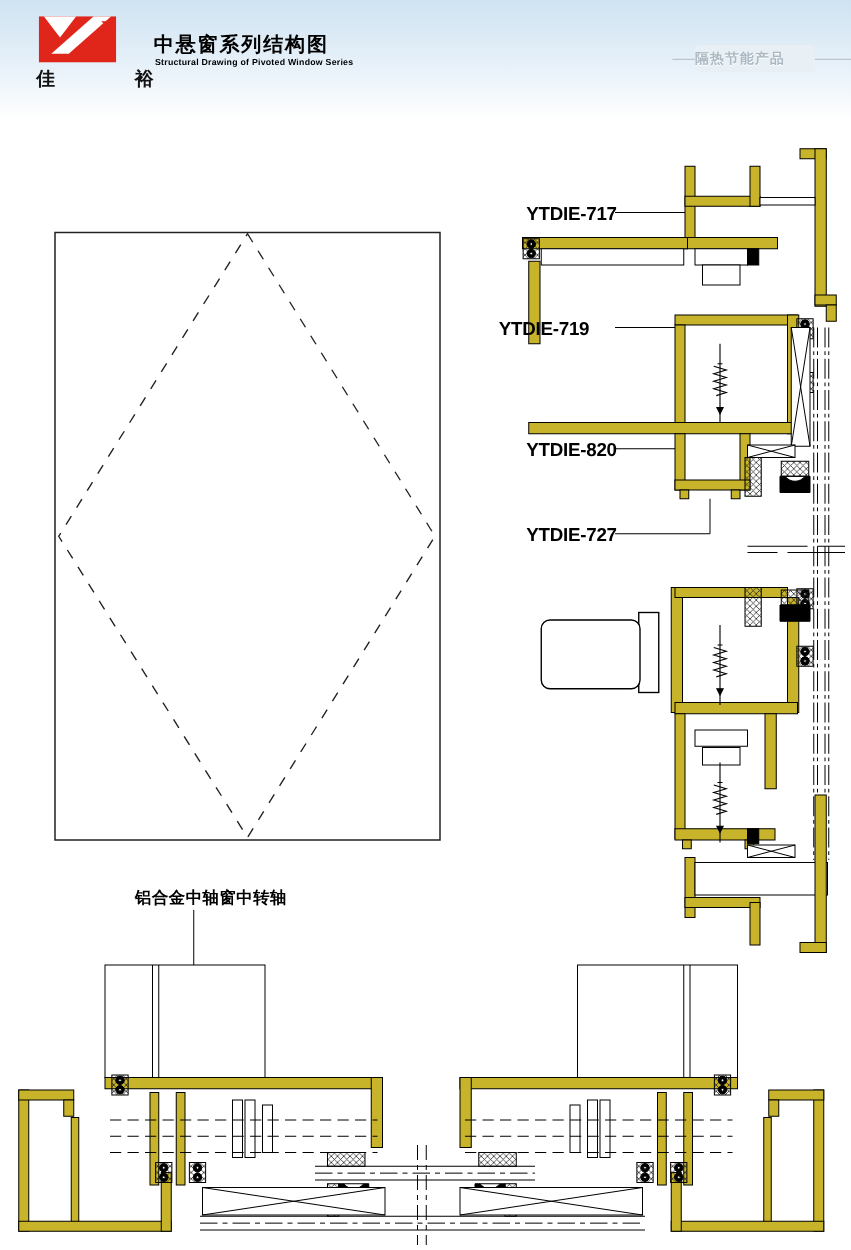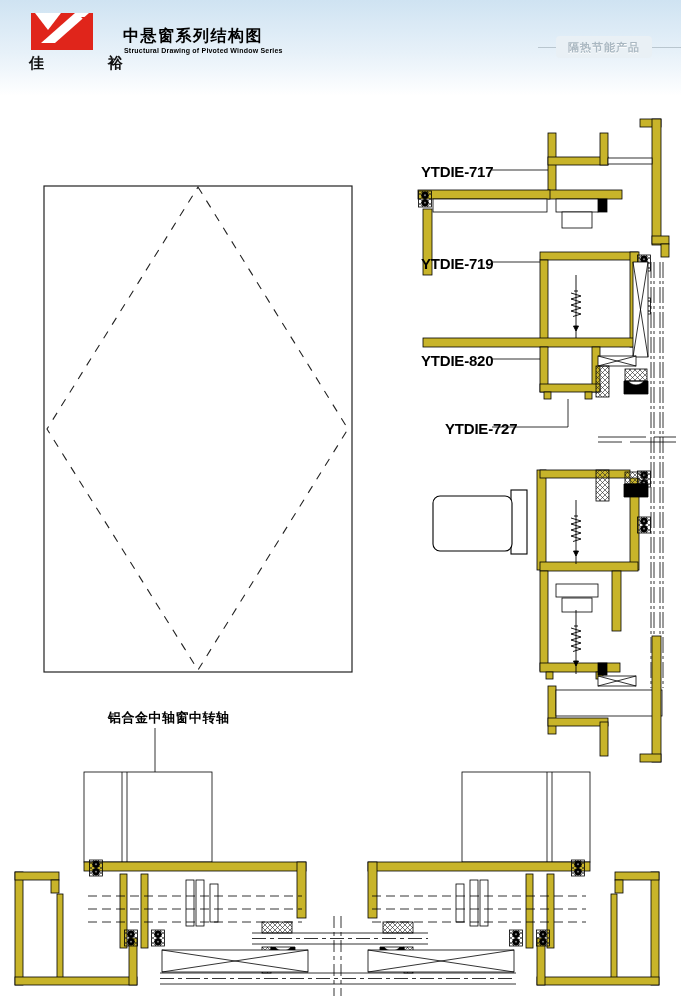--- a/index.html
+++ b/index.html
@@ -11,21 +11,21 @@
   .logo-box{position:absolute;left:31px;top:13px;width:62px;height:37px;}
   .logo-text{position:absolute;left:29px;top:54px;width:70px;font-weight:bold;font-size:15px;
         color:#111;letter-spacing:30px;white-space:nowrap;font-family:"Liberation Serif","DejaVu Serif",serif;}
   .title-cn{position:absolute;left:123px;top:26px;font-weight:bold;font-size:16px;color:#000000;
         letter-spacing:1.5px;white-space:nowrap;}
   .title-en{position:absolute;left:124px;top:47px;font-weight:bold;font-size:7px;color:#000;
         letter-spacing:0.2px;white-space:nowrap;}
   .header-rule{position:absolute;left:538px;top:47px;width:143px;height:0;border-top:1px solid #b9c6cf;}
   .watermark{position:absolute;left:556px;top:36px;width:96px;height:22px;background:#e9f0f5;
         border-radius:4px;color:#aab8c2;font-weight:bold;font-size:11px;line-height:22px;
-        text-align:center;letter-spacing:1px;text-shadow:0 1px 0 #fff;filter:blur(0.4px);}
+        letter-spacing:1px;text-shadow:0 1px 0 #fff;filter:blur(0.4px);}
   
   .lbl{position:absolute;font-weight:bold;color:#000;white-space:nowrap;}
   .lbl-ytdie{font-size:15px;letter-spacing:-0.2px;}
   .lbl-cn{font-size:13px;letter-spacing:0.5px;}
   svg{position:absolute;left:0;top:0;}
 </style>
 </head>
 <body>
 
 <div class="page">
@@ -273,18 +273,18 @@
         <rect x="368" y="950" width="146" height="22" fill="#fff"></rect>
         <line x1="368" y1="950" x2="514" y2="972"></line>
         <line x1="514" y1="950" x2="368" y2="972"></line>
         <line x1="334" y1="916" x2="334" y2="996" stroke-dasharray="12 4 4 4"></line>
         <line x1="341" y1="916" x2="341" y2="996" stroke-dasharray="12 4 4 4"></line>
       </g>
     </g>
   </svg>
 
   <div class="lbl lbl-ytdie" style="left:421px;top:163px;">YTDIE-717</div>
-  <div class="lbl lbl-ytdie" style="left:421px;top:255px;">YTDIE-719</div>
+  <div class="lbl lbl-ytdie" style="left:399px;top:255px;">YTDIE-719</div>
   <div class="lbl lbl-ytdie" style="left:421px;top:352px;">YTDIE-820</div>
-  <div class="lbl lbl-ytdie" style="left:421px;top:420px;margin-left:24px;">YTDIE-727</div>
+  <div class="lbl lbl-ytdie" style="left:421px;top:420px;">YTDIE-727</div>
   <div class="lbl lbl-cn" style="left:108px;top:709px;font-family:Liberation Serif, serif;">铝合金中轴窗中转轴</div>
 
 </div>
 
 </body></html>

